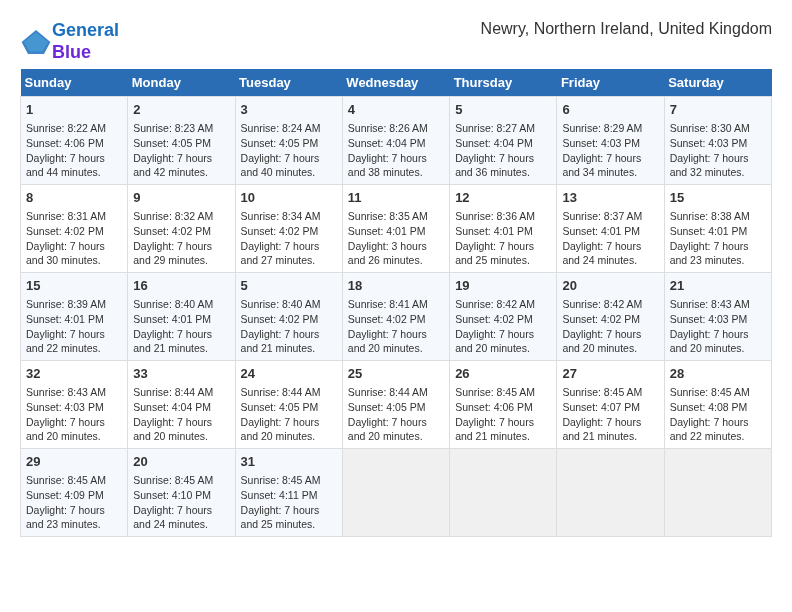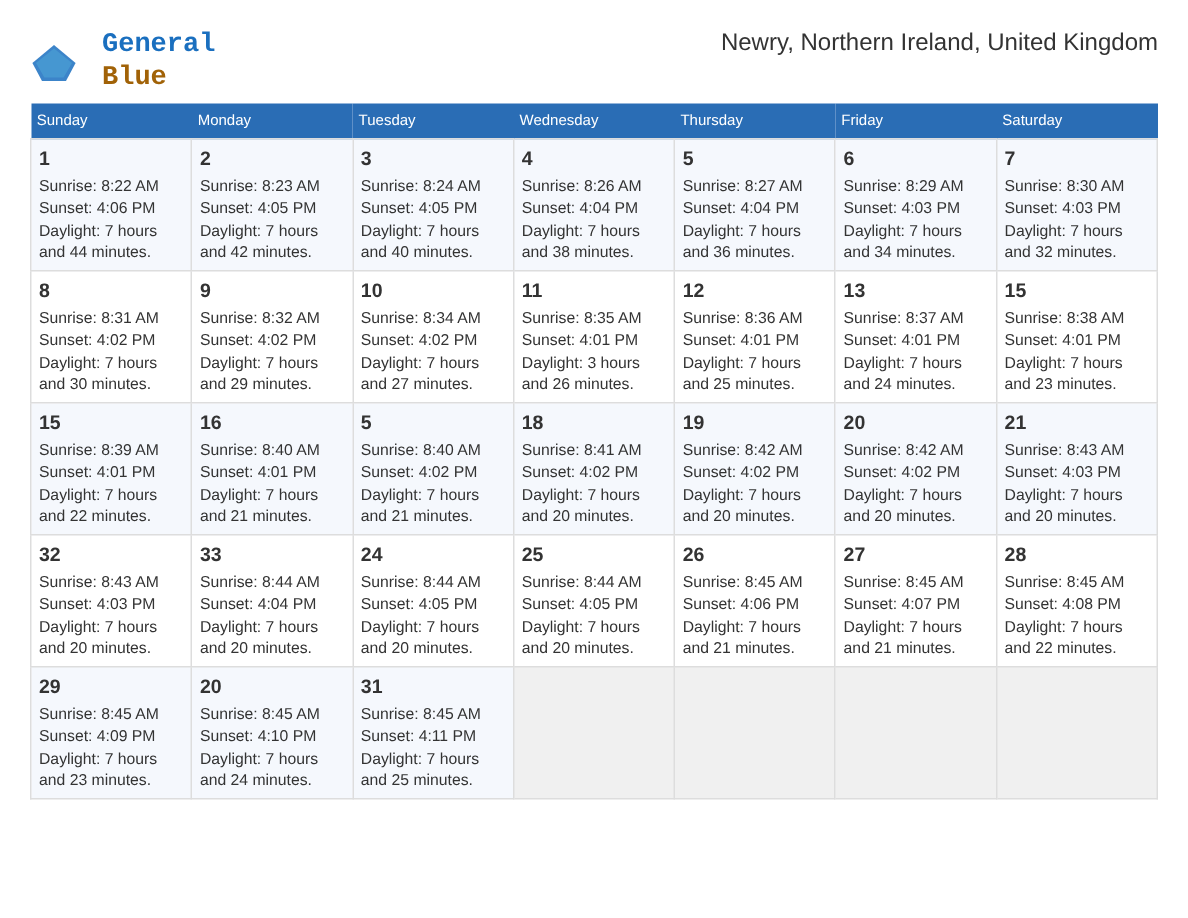--- a/index.html
+++ b/index.html
@@ -12,22 +12,21 @@
     }
     .header-area {
       display: flex;
       justify-content: space-between;
       align-items: flex-start;
       margin-bottom: 6px;
     }
     .logo {
       display: flex;
       align-items: center;
-      gap: 16px;
-      font-family: Liberation Mono, monospace;
+      gap: 0;
     }
     .logo-text {
       font-size: 18px;
       font-weight: bold;
       color: #333;
       line-height: 1.2;
     }
     .logo-text span {
       color: #1a6fbf;
     }
@@ -51,22 +50,22 @@
     table {
       width: 100%;
       border-collapse: collapse;
       font-size: 11px;
     }
     thead tr th {
       background-color: #2a6db5;
       color: #fff;
       padding: 6px 4px;
       text-align: left;
-      font-size: 10px;
-      font-weight: normal;
+      font-size: 13px;
+      font-weight: bold;
     }
     tbody tr td {
       vertical-align: top;
       padding: 4px 5px;
       border: 1px solid #ddd;
       font-size: 10.5px;
       color: #333;
       line-height: 1.4;
       width: calc(100% / 7);
       min-height: 80px;
@@ -92,21 +91,21 @@
 
 <div>
   <div class="header-area">
     <div class="logo">
       <svg class="logo-icon" viewBox="0 0 40 40">
         <polygon points="20,5 38,20 30,35 10,35 2,20" fill="#1a6fbf" opacity="0.85"></polygon>
         <polygon points="20,8 35,20 28,32 12,32 5,20" fill="#4a9fd4" opacity="0.7"></polygon>
       </svg>
       <div class="logo-text">
         <div><span>General</span></div>
-        <div style="color:#a16207;">Blue</div>
+        <div style="color:#6d28d9;">Blue</div>
       </div>
     </div>
     <div class="title-area">
       <div class="subtitle">Newry, Northern Ireland, United Kingdom</div>
     </div>
   </div>
 
   <table>
     <thead>
       <tr>

